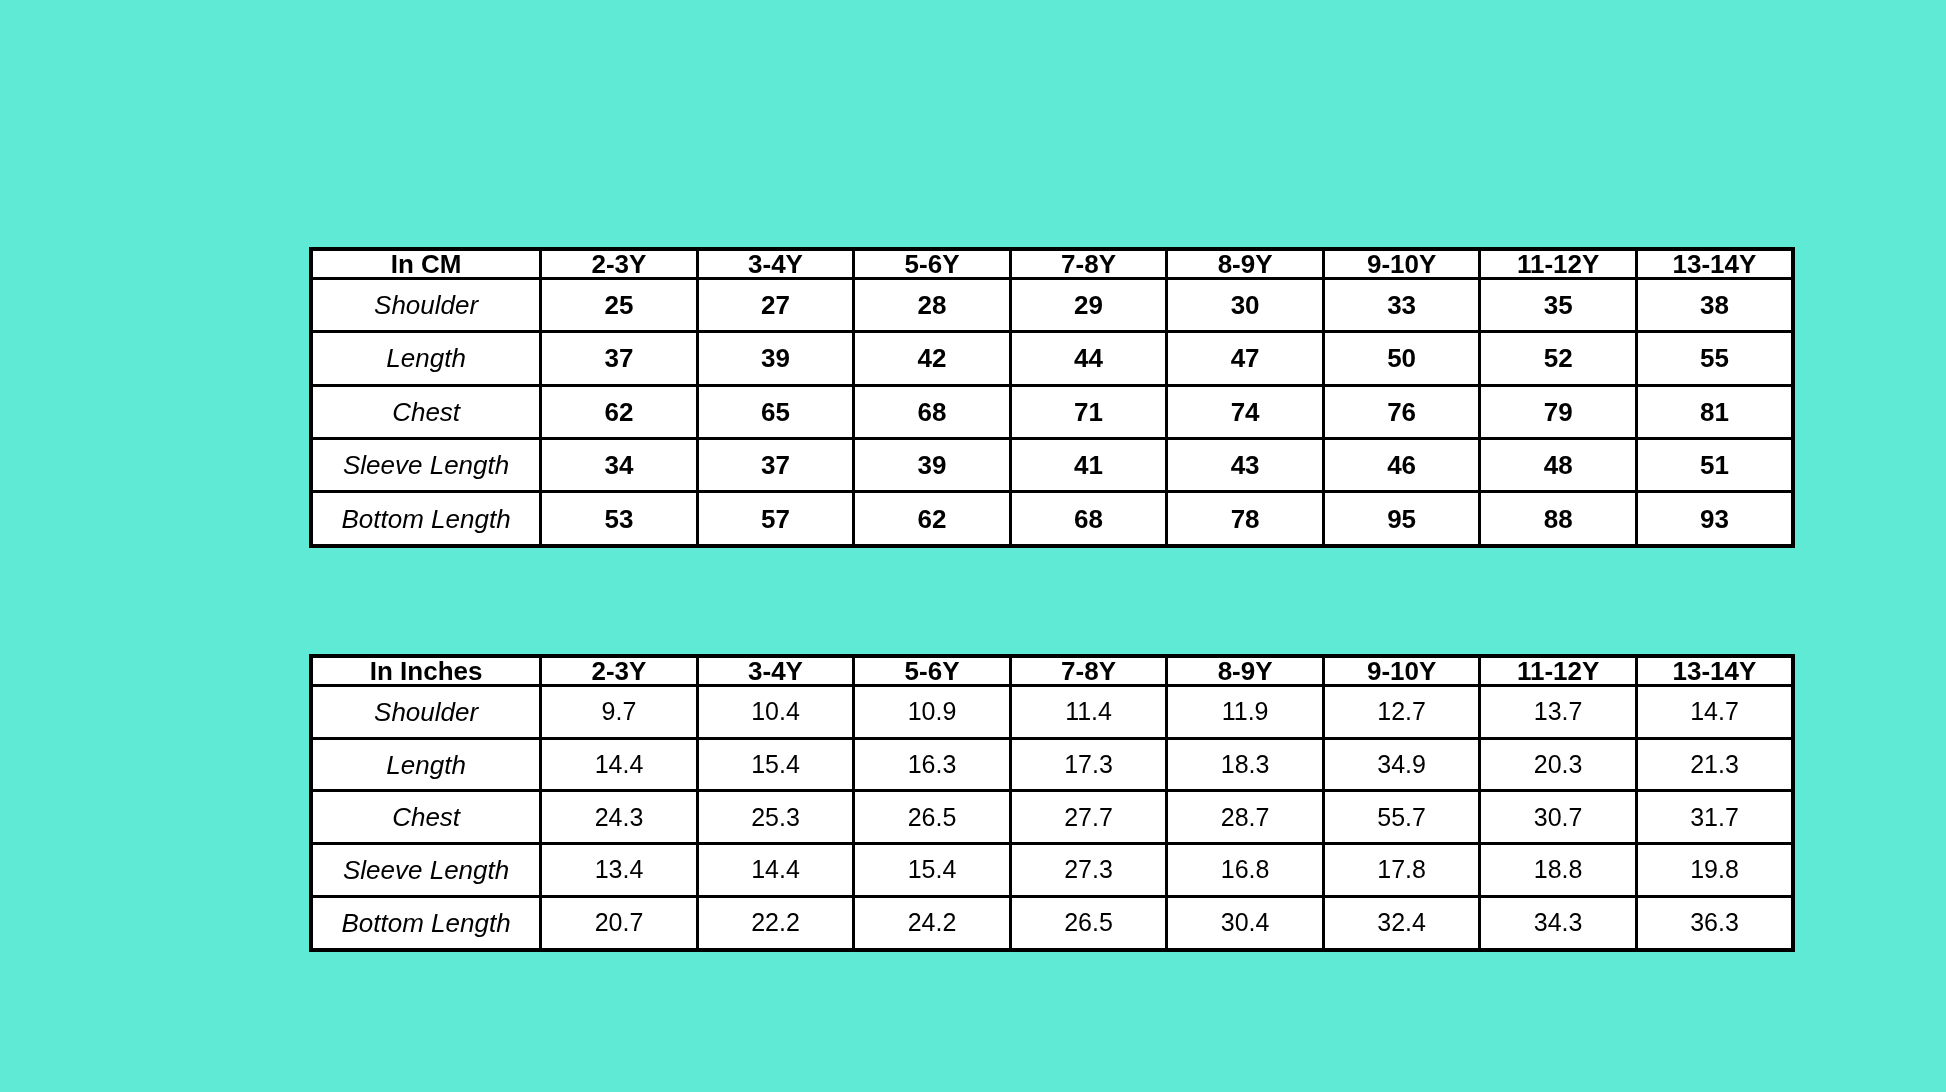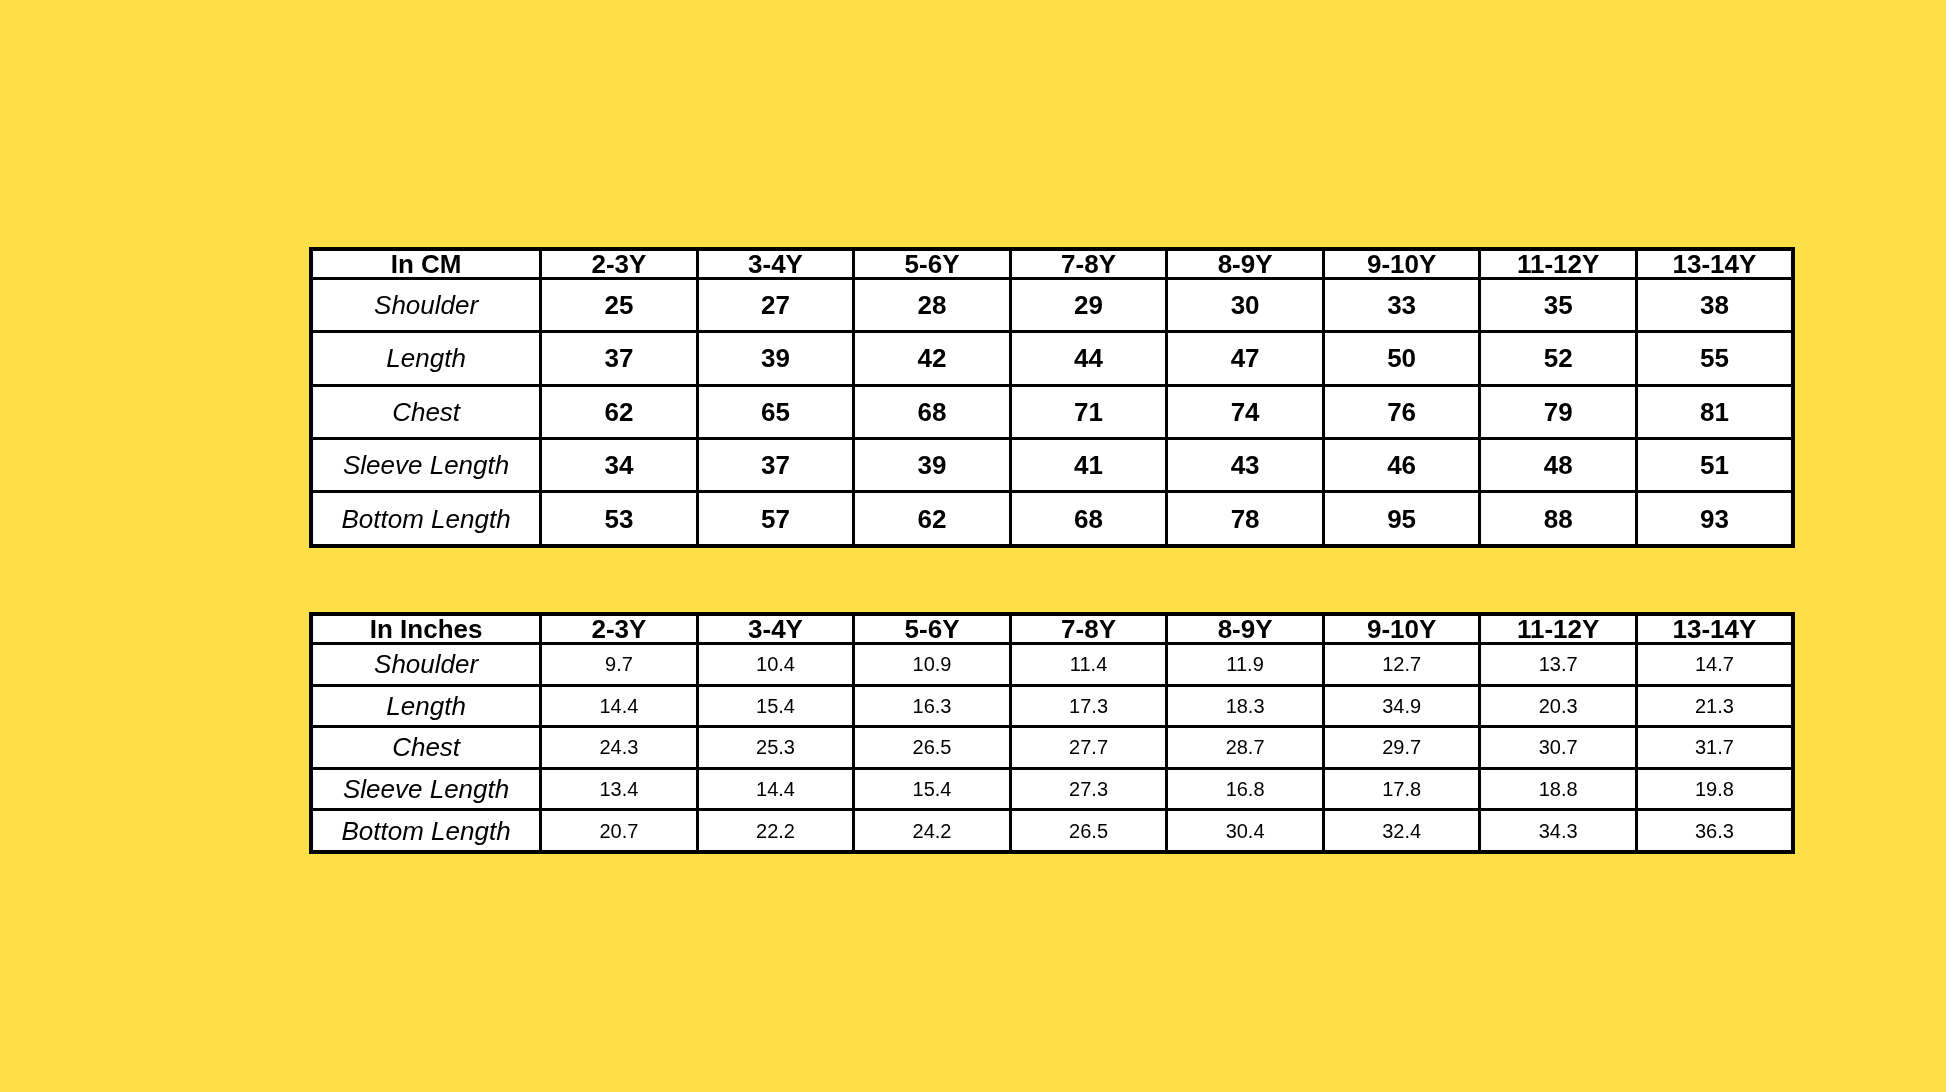--- a/index.html
+++ b/index.html
@@ -11,54 +11,54 @@
     height: 1092px;
     background: #ffffff;
     color: #000000;
     font-family: "Liberation Sans", sans-serif;
     position: relative;
     overflow: hidden;
   }
   .canvas {
     position: absolute;
     inset: 0;
-    background: #fde047;
+    background: #5eead4;
   }
   table.size-table {
     position: absolute;
     left: 309px;
     width: 1486px;
     border-collapse: collapse;
     table-layout: fixed;
     background: #ffffff;
     border: 4px solid #000000;
   }
   table.size-table.cm     { top: 247px; height: 301px; }
-  table.size-table.inches { top: 612px; height: 242px; }
+  table.size-table.inches { top: 654px; height: 298px; }
 
   .size-table th, .size-table td {
     border: 3px solid #000000;
     text-align: center;
     vertical-align: middle;
     padding: 0;
     white-space: nowrap;
     overflow: hidden;
     line-height: 1;
   }
   .size-table thead th {
     font-weight: bold;
     font-size: 26px;
   }
   .size-table tbody th {
     font-weight: normal;
     font-size: 26px;
     font-style: italic;
   }
   table.cm     tbody td { font-size: 26px; font-weight: bold; }
-  table.inches tbody td { font-size: 20px; margin-top: 13px; }
+  table.inches tbody td { font-size: 25px; margin-top: 13px; }
 
   col.label-col { width: 15.5%; }
   col.data-col  { width: 10.5625%; }
 </style>
 </head>
 <body>
 
 <div class="canvas">
   <table class="size-table cm">
       <colgroup>
@@ -191,21 +191,21 @@
           <td>20.3</td>
           <td>21.3</td>
         </tr>
         <tr>
           <th scope="row">Chest</th>
           <td>24.3</td>
           <td>25.3</td>
           <td>26.5</td>
           <td>27.7</td>
           <td>28.7</td>
-          <td>29.7</td>
+          <td>55.7</td>
           <td>30.7</td>
           <td>31.7</td>
         </tr>
         <tr>
           <th scope="row">Sleeve Length</th>
           <td>13.4</td>
           <td>14.4</td>
           <td>15.4</td>
           <td>27.3</td>
           <td>16.8</td>

